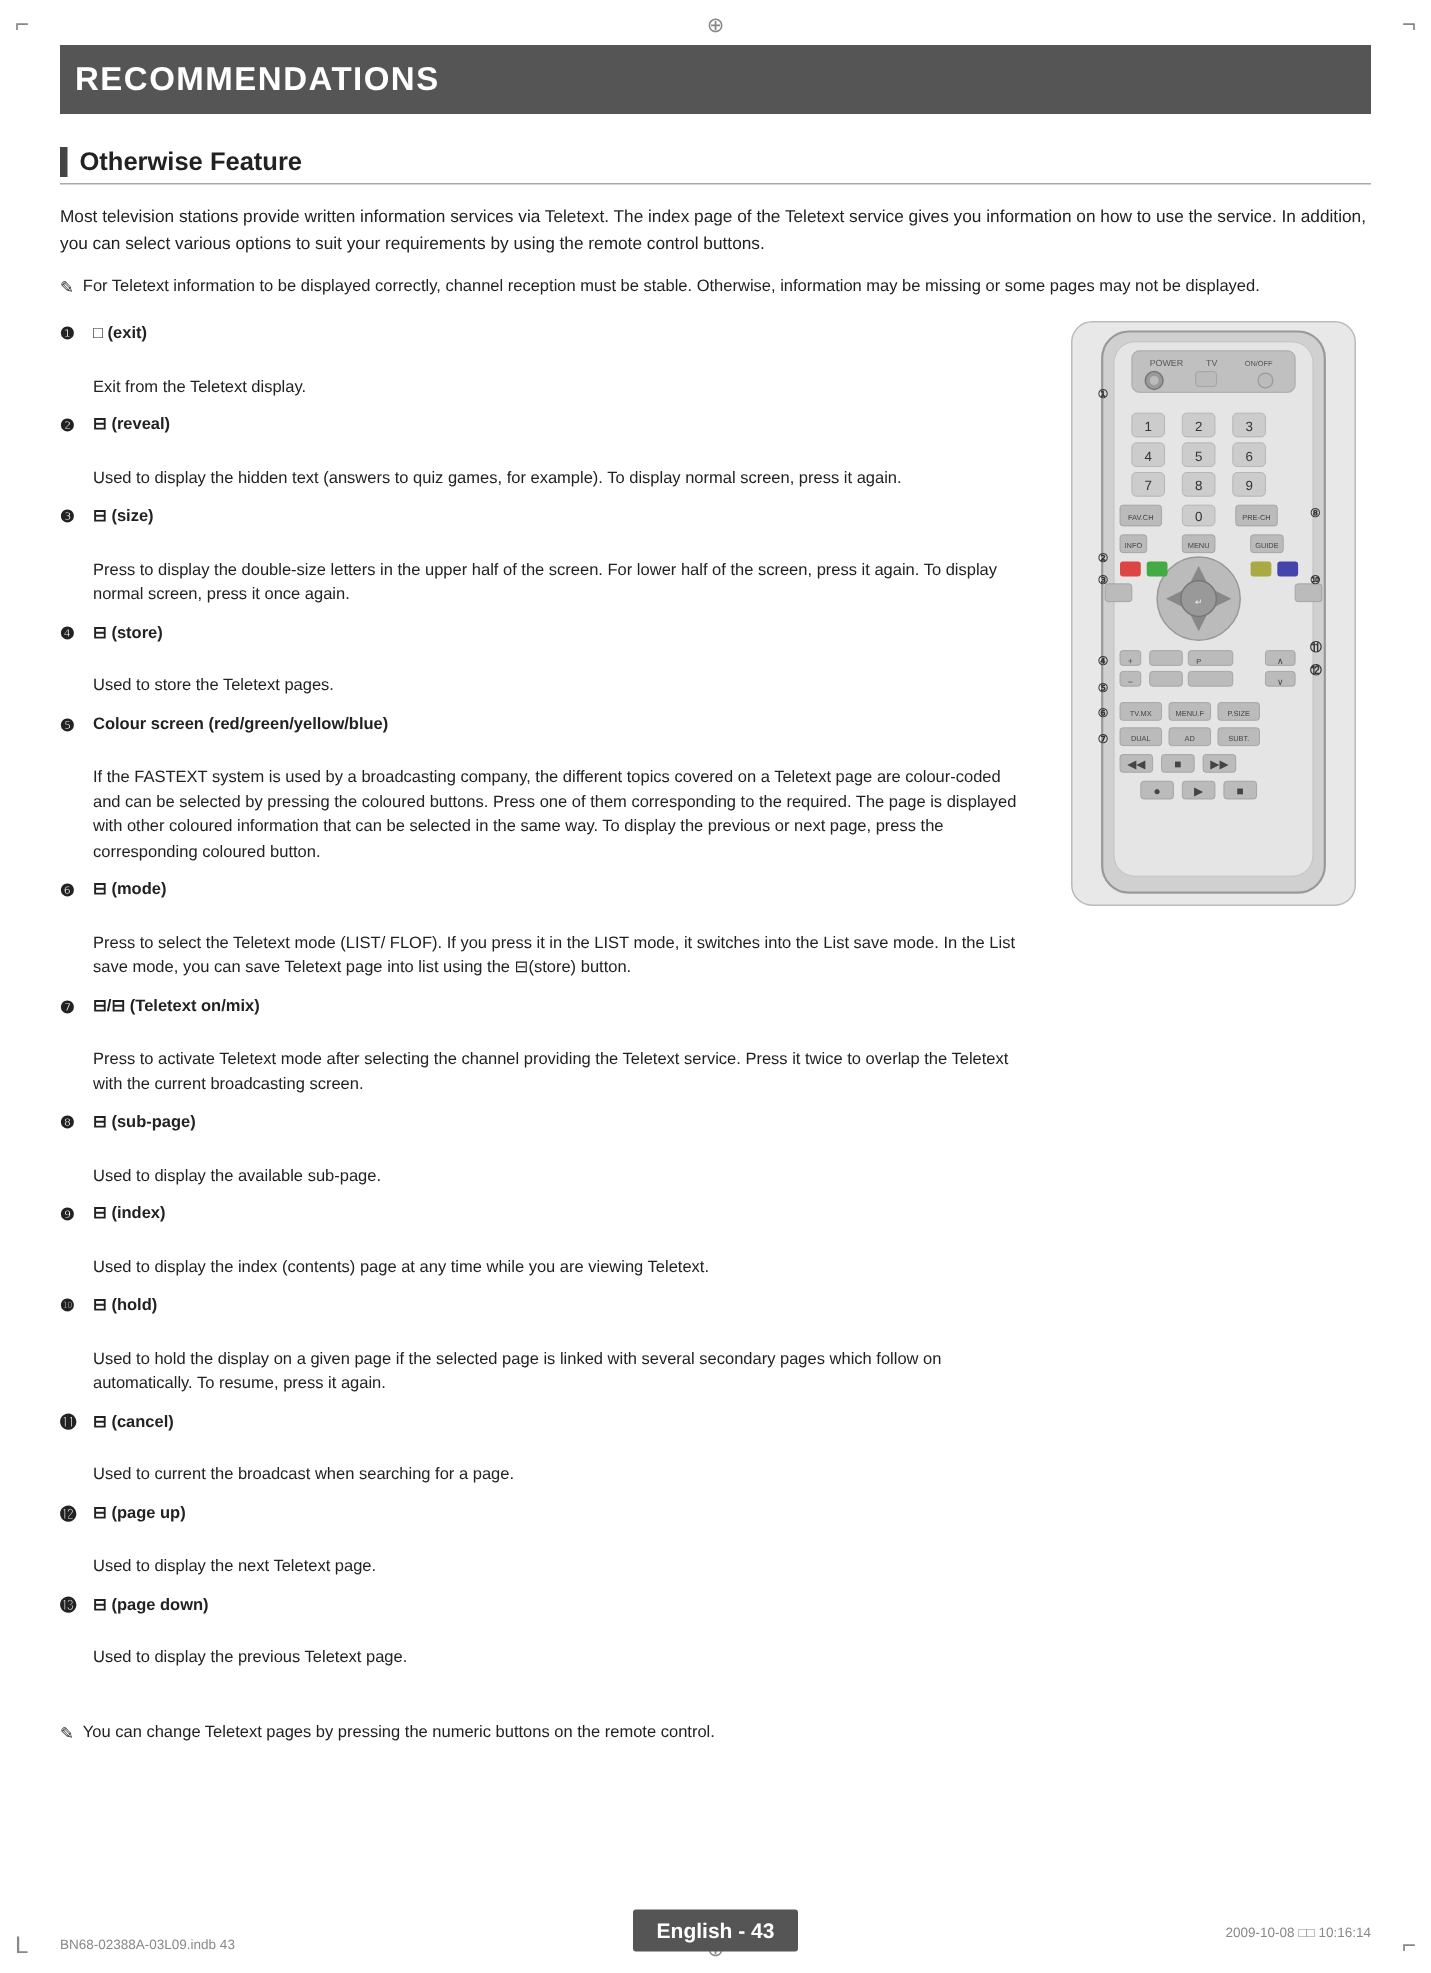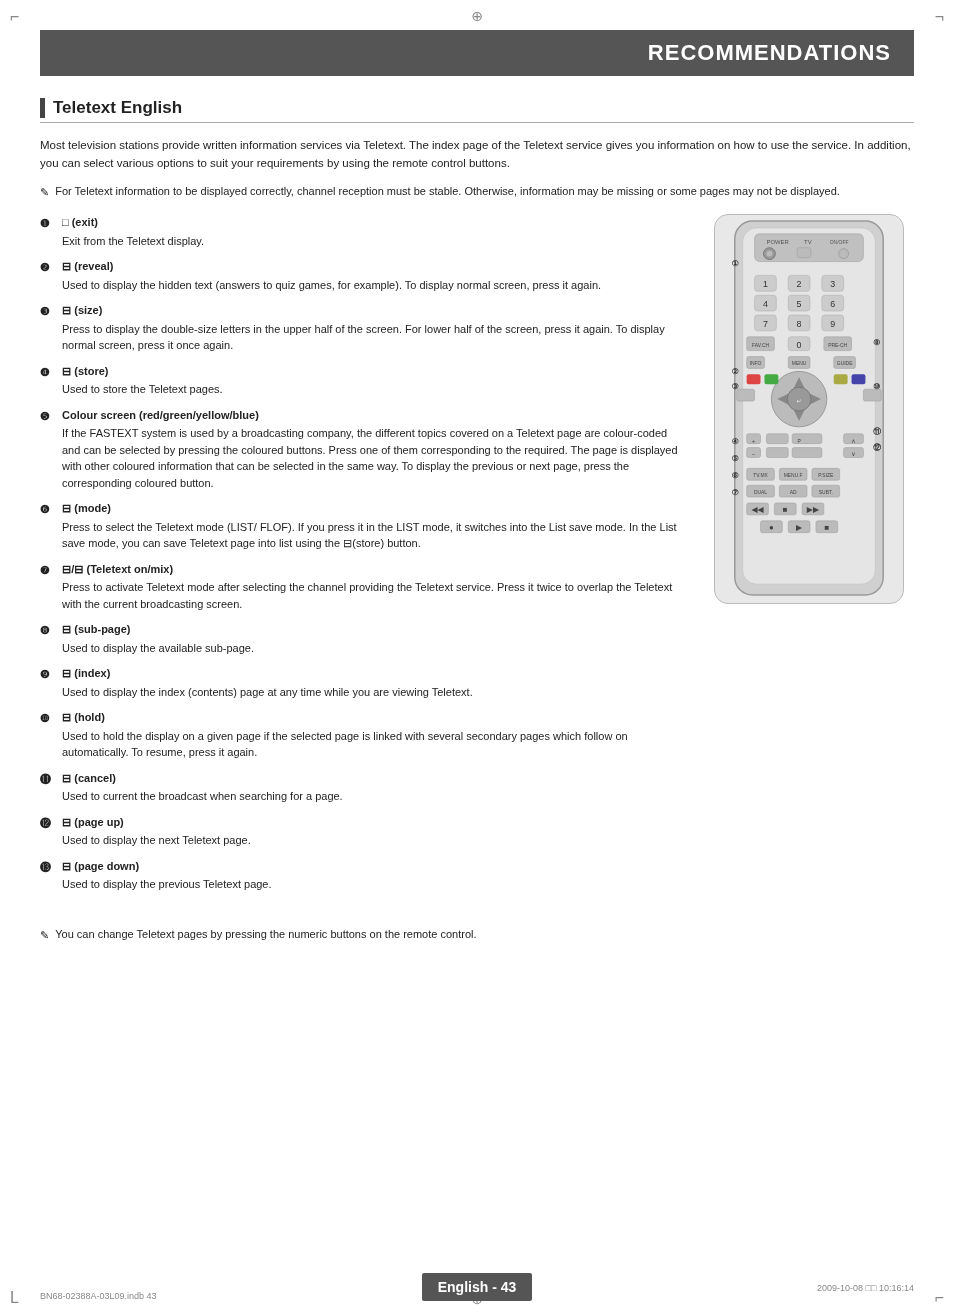--- a/index.html
+++ b/index.html
@@ -18,23 +18,22 @@
       min-height: 1315px;
       background: #fff;
       padding: 30px 40px 60px 40px;
       position: relative;
     }
 
     
     .page-header-band {
       background: #555;
       color: #fff;
-      padding: 10px 23px;
+      padding: 10px 10px;
       margin-bottom: 22px;
-      text-align: right;
     }
     .page-header-band h1 {
       font-size: 22px;
       font-weight: bold;
       letter-spacing: 1px;
       color: #fff;
     }
 
     
     .section-title-row {
@@ -122,21 +121,21 @@
       flex: 1;
     }
     .feat-title {
       font-weight: bold;
       font-size: 11px;
     }
     .feat-desc {
       font-size: 11px;
       color: #222;
       line-height: 1.5;
-      margin-top: 2px;
+      margin-top: 19px;
     }
 
     
     .remote-img {
       width: 190px;
       height: 390px;
       position: relative;
       background: #e8e8e8;
       border-radius: 14px;
       border: 1.5px solid #bbb;
@@ -221,21 +220,21 @@
   <span class="corner-mark corner-br">⌐</span>
   <span class="center-top">⊕</span>
   <span class="center-bottom">⊕</span>
 
   <div class="page-header-band">
     <h1>RECOMMENDATIONS</h1>
   </div>
 
   <div class="section-title-row">
     <span class="section-title-bar"></span>
-    <span class="section-title">Teletext English</span>
+    <span class="section-title">Otherwise Feature</span>
   </div>
 
   <p class="intro-para">Most television stations provide written information services via Teletext. The index page of the Teletext service gives you information on how to use the service. In addition, you can select various options to suit your requirements by using the remote control buttons.</p>
 
   <div class="note-box">
     <span class="note-icon">✎</span>
     <span>For Teletext information to be displayed correctly, channel reception must be stable. Otherwise, information may be missing or some pages may not be displayed.</span>
   </div>
 
   <div class="content-columns">

